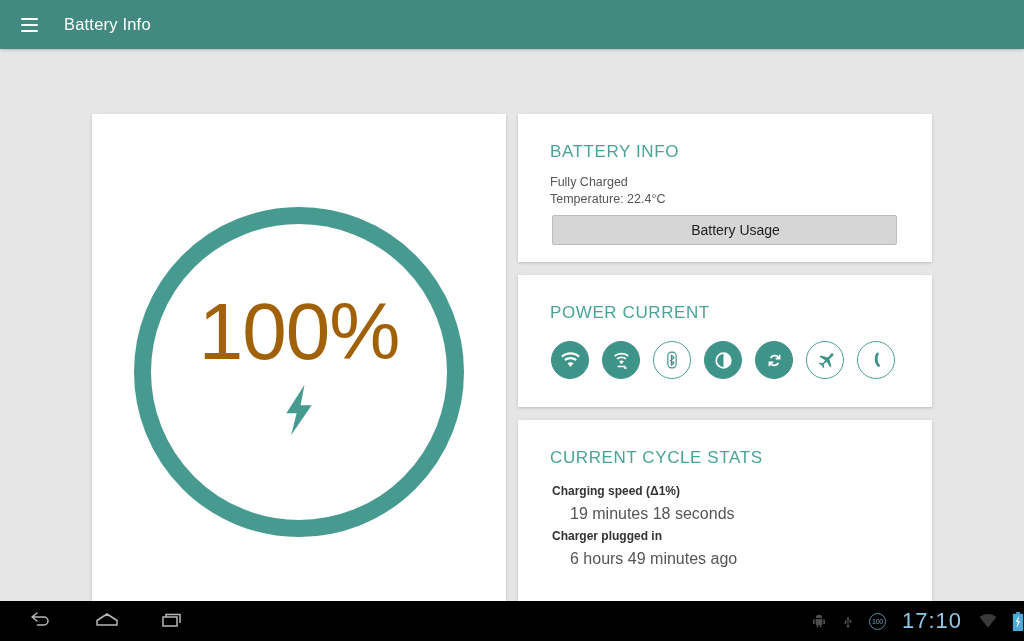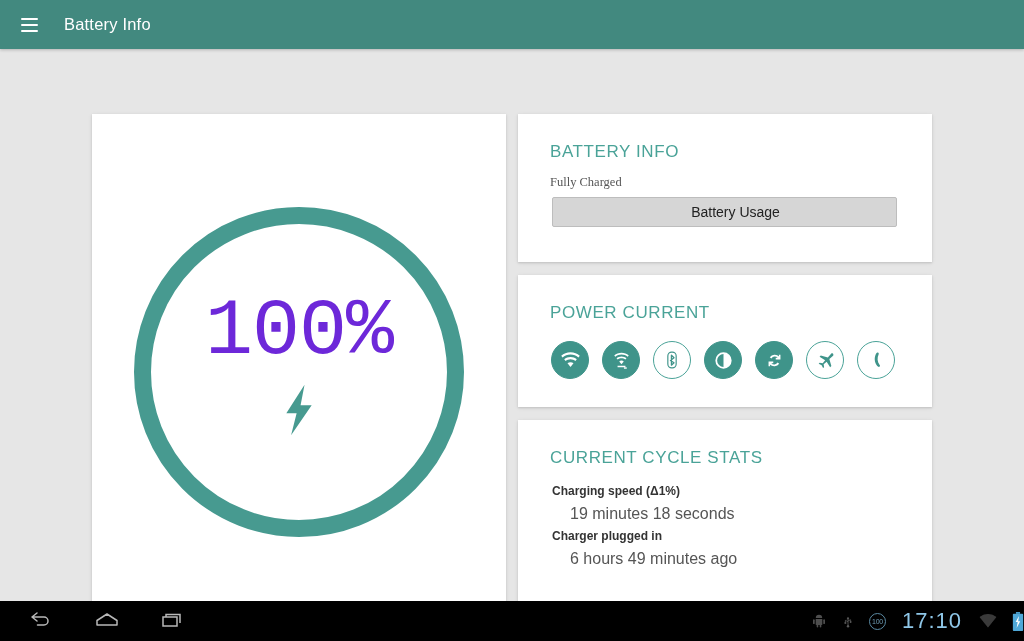--- a/index.html
+++ b/index.html
@@ -84,25 +84,25 @@
   }
   .gauge-ring {
     position: absolute;
     inset: 0;
     border-radius: 50%;
     border: 17px solid #479a90;
   }
   .gauge-pct {
     font-size: 80px;
     font-weight: 300;
-    color: #6d28d9;
+    color: #a16207;
     line-height: 1;
     letter-spacing: -1px;
     margin-top: -16px;
-    font-family: Liberation Mono, monospace;
+    font-family: Liberation Sans, sans-serif;
     text-align: center;
   }
   .gauge-bolt {
     margin-top: 12px;
     width: 38px; height: 52px;
   }
 
   
   .card-info     { left: 518px; top: 65px;  width: 414px; height: 148px; }
   .card-power    { left: 518px; top: 226px; width: 414px; height: 132px; }
@@ -111,21 +111,20 @@
   .card-title {
     color: #4aa398;
     font-size: 17px;
     font-weight: 400;
     letter-spacing: 0.6px;
     padding: 28px 0 0 32px;
   }
 
   .info-lines {
     padding: 12px 0 0 32px;
-    font-family: Liberation Serif, serif;
   }
   .info-line {
     font-size: 12.5px;
     color: #555555;
     line-height: 1.38;
   }
 
   .btn-usage {
     display: block;
     margin: 6px 28px 0 34px;
@@ -255,20 +254,21 @@
       <svg class="gauge-bolt" viewBox="0 0 24 32">
         <path d="M15.5 0 L4 18 L10.5 18 L7 32 L20 13 L13 13 Z" fill="#479a90"></path>
       </svg>
     </div>
   </div>
 
   <div class="card card-info">
     <div class="card-title">BATTERY INFO</div>
     <div class="info-lines">
       <div class="info-line">Fully Charged</div>
+      <div class="info-line">Temperature: 22.4°C</div>
     </div>
     <button class="btn-usage">Battery Usage</button>
   </div>
 
   <div class="card card-power">
     <div class="card-title">POWER CURRENT</div>
     <div class="power-row">
 
       <div class="pwr-btn on">
         <svg width="21" height="21" viewBox="0 0 24 24">

